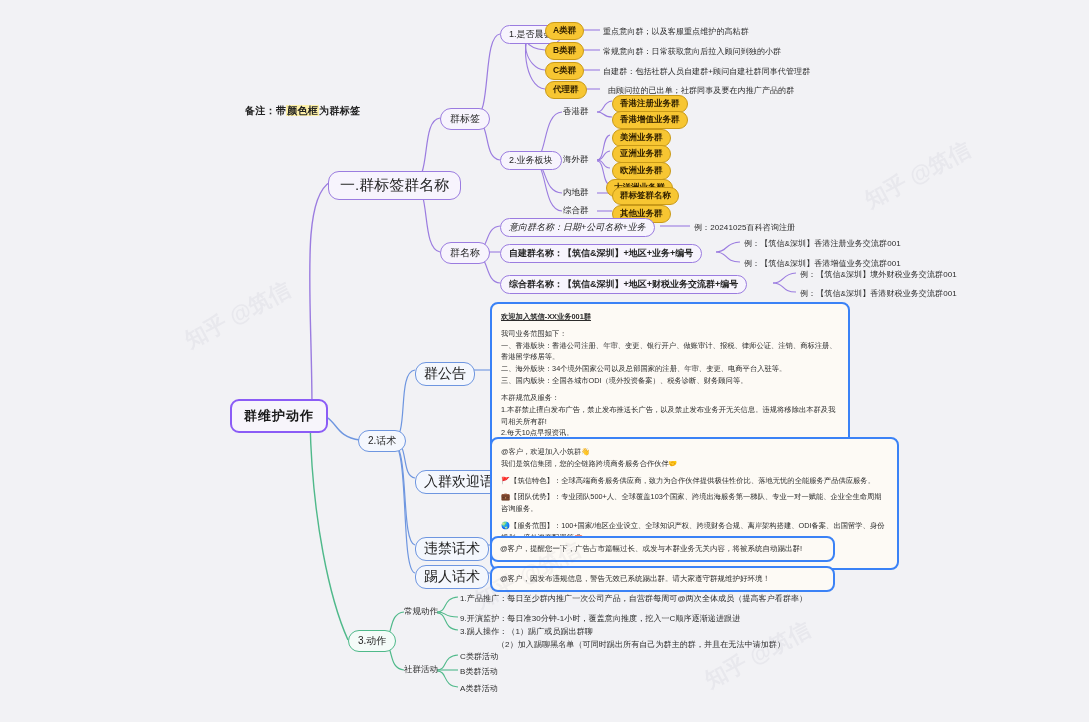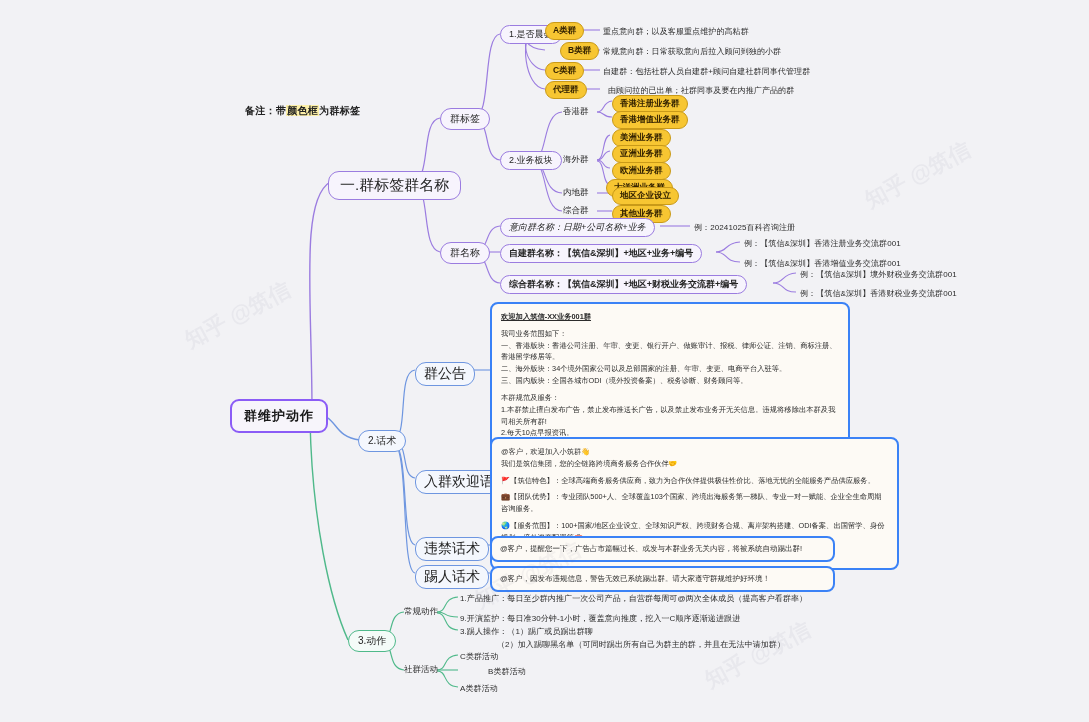--- a/index.html
+++ b/index.html
@@ -148,21 +148,21 @@
 
   <div class="node pill-purple big" style="left:328px;top:171px;">一.群标签群名称</div>
 
   <div class="node pill-purple" style="left:440px;top:108px;">群标签</div>
   <div class="node pill-purple" style="left:440px;top:242px;">群名称</div>
 
   <div class="node pill-purple lv2" style="left:500px;top:25px;">1.是否晨会</div>
   <div class="node pill-purple lv2" style="left:500px;top:151px;">2.业务板块</div>
 
   <div class="node tag-yellow" style="left:545px;top:22px;">A类群</div>
-  <div class="node tag-yellow" style="left:560px;top:42px;">B类群</div>
+  <div class="node tag-yellow" style="left:545px;top:42px;">B类群</div>
   <div class="node tag-yellow" style="left:545px;top:62px;">C类群</div>
   <div class="node tag-yellow" style="left:545px;top:81px;">代理群</div>
 
   <div class="node leaf" style="left:603px;top:26px;">重点意向群；以及客服重点维护的高粘群</div>
   <div class="node leaf" style="left:603px;top:46px;">常规意向群：日常获取意向后拉入顾问到独的小群</div>
   <div class="node leaf" style="left:603px;top:66px;">自建群：包括社群人员自建群+顾问自建社群同事代管理群</div>
   <div class="node leaf" style="left:608px;top:85px;">由顾问拉的已出单；社群同事及要在内推广产品的群</div>
 
   <div class="node leaf-name" style="left:563px;top:106px;">香港群</div>
   <div class="node leaf-name" style="left:563px;top:154px;">海外群</div>
@@ -170,21 +170,21 @@
   <div class="node leaf-name" style="left:563px;top:205px;">综合群</div>
 
   <div class="node tag-yellow" style="left:612px;top:95px;">香港注册业务群</div>
   <div class="node tag-yellow" style="left:612px;top:111px;">香港增值业务群</div>
 
   <div class="node tag-yellow" style="left:612px;top:129px;">美洲业务群</div>
   <div class="node tag-yellow" style="left:612px;top:145px;">亚洲业务群</div>
   <div class="node tag-yellow" style="left:612px;top:162px;">欧洲业务群</div>
   <div class="node tag-yellow" style="left:606px;top:179px;">大洋洲业务群</div>
 
-  <div class="node tag-yellow" style="left:612px;top:187px;">地区企业设立</div>
+  <div class="node tag-yellow" style="left:612px;top:187px;">群标签群名称</div>
   <div class="node tag-yellow" style="left:612px;top:205px;">其他业务群</div>
 
   <div class="node pill-purple lv2" style="left:500px;top:218px;font-style:italic;">意向群名称：日期+公司名称+业务</div>
   <div class="node pill-purple lv2" style="left:500px;top:244px;font-weight:bold;">自建群名称：【筑信&amp;深圳】+地区+业务+编号</div>
   <div class="node pill-purple lv2" style="left:500px;top:275px;font-weight:bold;">综合群名称：【筑信&amp;深圳】+地区+财税业务交流群+编号</div>
 
   <div class="node leaf" style="left:694px;top:222px;">例：20241025百科咨询注册</div>
   <div class="node leaf" style="left:744px;top:238px;">例：【筑信&amp;深圳】香港注册业务交流群001</div>
   <div class="node leaf" style="left:744px;top:258px;">例：【筑信&amp;深圳】香港增值业务交流群001</div>
   <div class="node leaf" style="left:800px;top:269px;">例：【筑信&amp;深圳】境外财税业务交流群001</div>
@@ -237,20 +237,20 @@
 
   <div class="node leaf-name" style="left:404px;top:606px;">常规动作</div>
   <div class="node leaf-name" style="left:404px;top:664px;">社群活动</div>
 
   <div class="node leaf" style="left:460px;top:593px;">1.产品推广：每日至少群内推广一次公司产品，自营群每周可@两次全体成员（提高客户看群率）</div>
   <div class="node leaf" style="left:460px;top:613px;">9.开演监护：每日准30分钟-1小时，覆盖意向推度，挖入一C顺序逐渐递进跟进</div>
   <div class="node leaf" style="left:460px;top:626px;">3.踢人操作：（1）踢广或员踢出群聊</div>
   <div class="node leaf" style="left:497px;top:639px;">（2）加入踢聊黑名单（可同时踢出所有自己为群主的群，并且在无法中请加群）</div>
 
   <div class="node leaf" style="left:460px;top:651px;">C类群活动</div>
-  <div class="node leaf" style="left:488px;top:666px;">B类群活动</div>
+  <div class="node leaf" style="left:460px;top:666px;">B类群活动</div>
   <div class="node leaf" style="left:460px;top:683px;">A类群活动</div>
 
   <div class="wm" style="left:470px;top:560px;">知乎 @筑信</div>
   <div class="wm" style="left:860px;top:160px;">知乎 @筑信</div>
   <div class="wm" style="left:180px;top:300px;">知乎 @筑信</div>
   <div class="wm" style="left:700px;top:640px;">知乎 @筑信</div>
 </div>
 
 </body></html>

